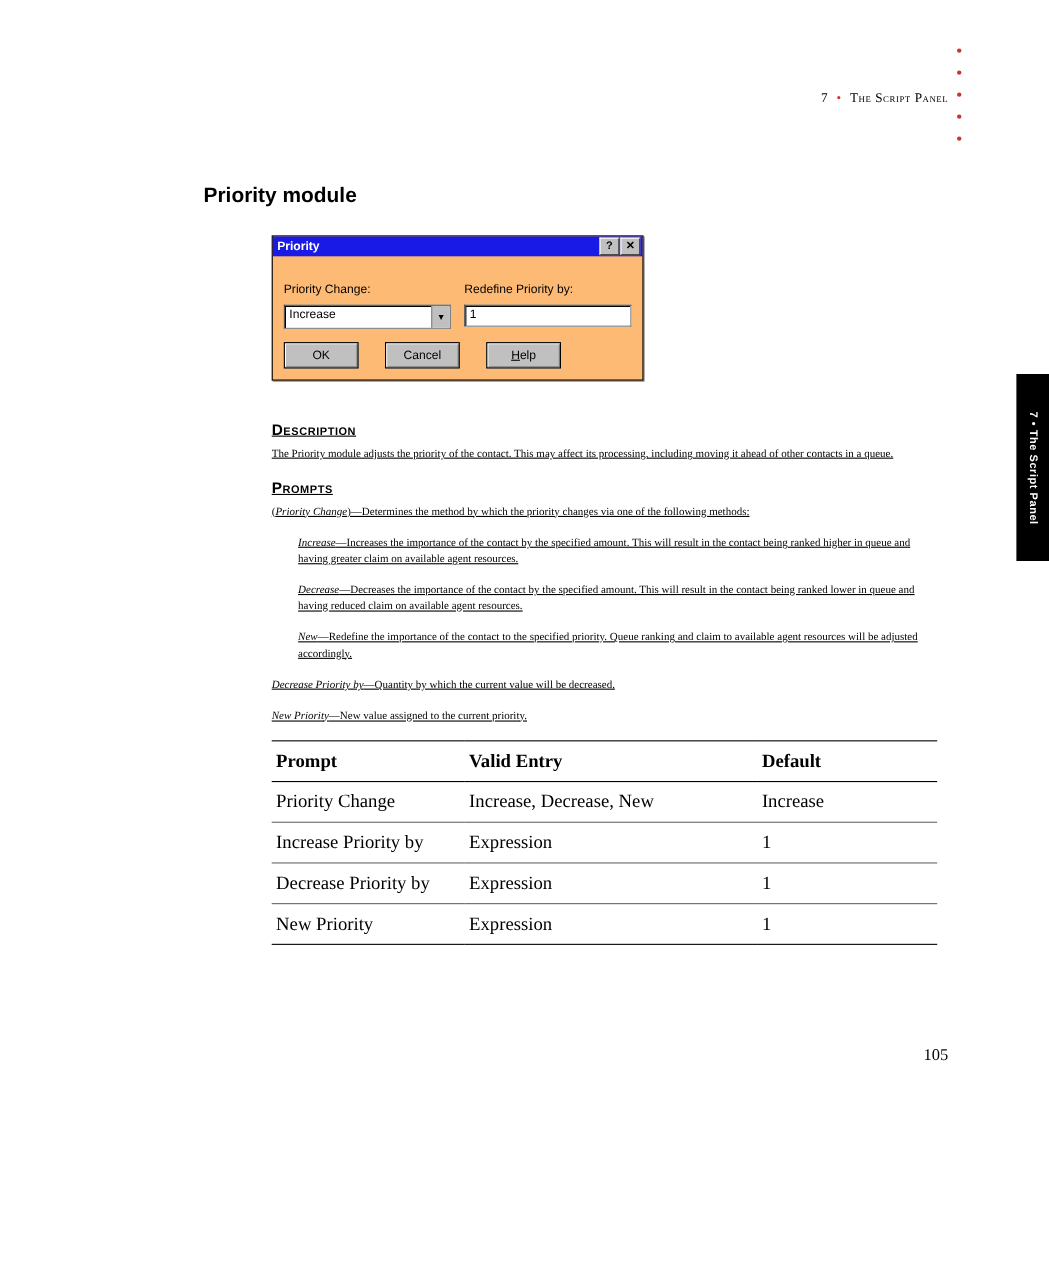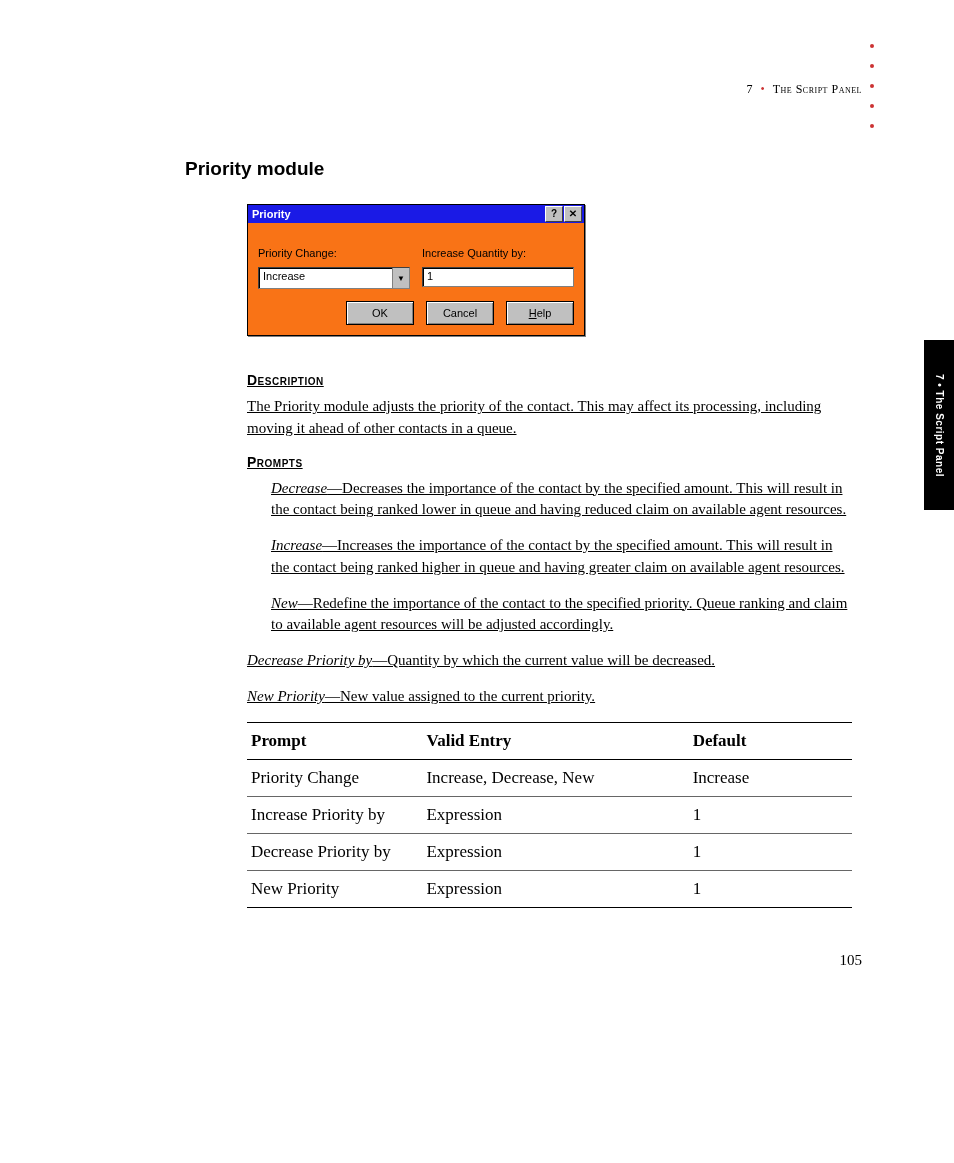--- a/index.html
+++ b/index.html
@@ -61,28 +61,28 @@
   .content {
     position: absolute;
     left: 185px;
     top: 158px;
     width: 680px;
   }
   h2.section-title {
     font-family: Arial, Helvetica, sans-serif;
     font-weight: bold;
     font-size: 19px;
-    margin: 0 0 24px 0;
+    margin: 10px 0 24px 0;
   }
   
   .dialog-wrap { margin-left: 62px; margin-bottom: 36px; }
   .dialog {
     width: 336px;
     border: 1px solid #000;
-    background: #f97316;
+    background: #fdba74;
     font-family: "MS Sans Serif", Tahoma, Arial, sans-serif;
     font-size: 11px;
     box-shadow: 1px 1px 0 #808080;
   }
   .titlebar {
     background: #1a1ae6;
     color: #fff;
     display: flex;
     align-items: center;
     justify-content: space-between;
@@ -124,21 +124,21 @@
   .txt {
     height: 20px; background: #fff;
     border: 1px solid #808080;
     border-top-color: #404040;
     border-left-color: #404040;
     box-shadow: inset 1px 1px 0 #000;
     padding: 2px 4px; font-size: 11px;
     box-sizing: border-box;
   }
   .dlg-buttons {
-    display: flex; justify-content: flex-end; gap: 12px;
+    display: flex; gap: 24px;
     margin-top: 12px;
   }
   .win-btn {
     width: 66px; height: 22px;
     background: #c0c0c0;
     border: 1px solid #000;
     box-shadow: inset 1px 1px 0 #fff, inset -1px -1px 0 #808080;
     font-size: 11px;
     display: flex; align-items: center; justify-content: center;
   }
@@ -146,21 +146,21 @@
   
   .body-block { margin-left: 62px; width: 605px; text-decoration: underline; }
   .subhead {
     font-family: Arial, Helvetica, sans-serif;
     font-weight: bold;
     font-variant: small-caps;
     font-size: 14px;
     letter-spacing: 0.5px;
     margin: 0 0 8px 0;
   }
-  p { margin: 0 4px 14px 0; line-height: 1.45; font-size: 15px; }
+  p { margin: 0 4px 14px 0; line-height: 1.45; font-size: 10px; }
   .indented { margin-left: 24px; margin-right: 0; }
   em, .ital { font-style: italic; }
   
   table.prompt-table {
     margin-left: 62px;
     width: 605px;
     border-collapse: collapse;
     font-size: 17px;
     margin-top: 8px;
   }
@@ -219,21 +219,21 @@
             <div class="tb-btn">?</div>
             <div class="tb-btn">✕</div>
           </div>
         </div>
         <div class="dlg-body">
           <div class="dlg-row">
             <div class="dlg-col">
               <div class="dlg-label">Priority Change:</div>
             </div>
             <div class="dlg-col">
-              <div class="dlg-label">Increase Quantity by:</div>
+              <div class="dlg-label">Redefine Priority by:</div>
             </div>
           </div>
           <div class="dlg-row">
             <div class="dlg-col">
               <div class="combo">
                 <div class="cval">Increase</div>
                 <div class="carrow">▼</div>
               </div>
             </div>
             <div class="dlg-col">
@@ -254,26 +254,29 @@
         </div>
       </div>
     </div>
 
     <div class="body-block">
       <div class="subhead">Description</div>
       <p>The Priority module adjusts the priority of the contact. This may affect its processing, including moving it ahead of other contacts in a queue.</p>
 
       <div class="subhead">Prompts</div>
 
-
+      <p>
+        <span>(</span><em>Priority Change</em><span>)—Determines the method by which the priority changes via one of the following methods:</span>
+      </p>
+
+      <p class="indented">
+        <em>Increase</em><span>—Increases the importance of the contact by the specified amount. This will result in the contact being ranked higher in queue and having greater claim on available agent resources.</span>
+      </p>
       <p class="indented">
         <em>Decrease</em><span>—Decreases the importance of the contact by the specified amount. This will result in the contact being ranked lower in queue and having reduced claim on available agent resources.</span>
-      </p>
-      <p class="indented">
-        <em>Increase</em><span>—Increases the importance of the contact by the specified amount. This will result in the contact being ranked higher in queue and having greater claim on available agent resources.</span>
       </p>
       <p class="indented">
         <em>New</em><span>—Redefine the importance of the contact to the specified priority. Queue ranking and claim to available agent resources will be adjusted accordingly.</span>
       </p>
 
       <p>
         <em>Decrease Priority by</em><span>—Quantity by which the current value will be decreased.</span>
       </p>
       <p>
         <em>New Priority</em><span>—New value assigned to the current priority.</span>

